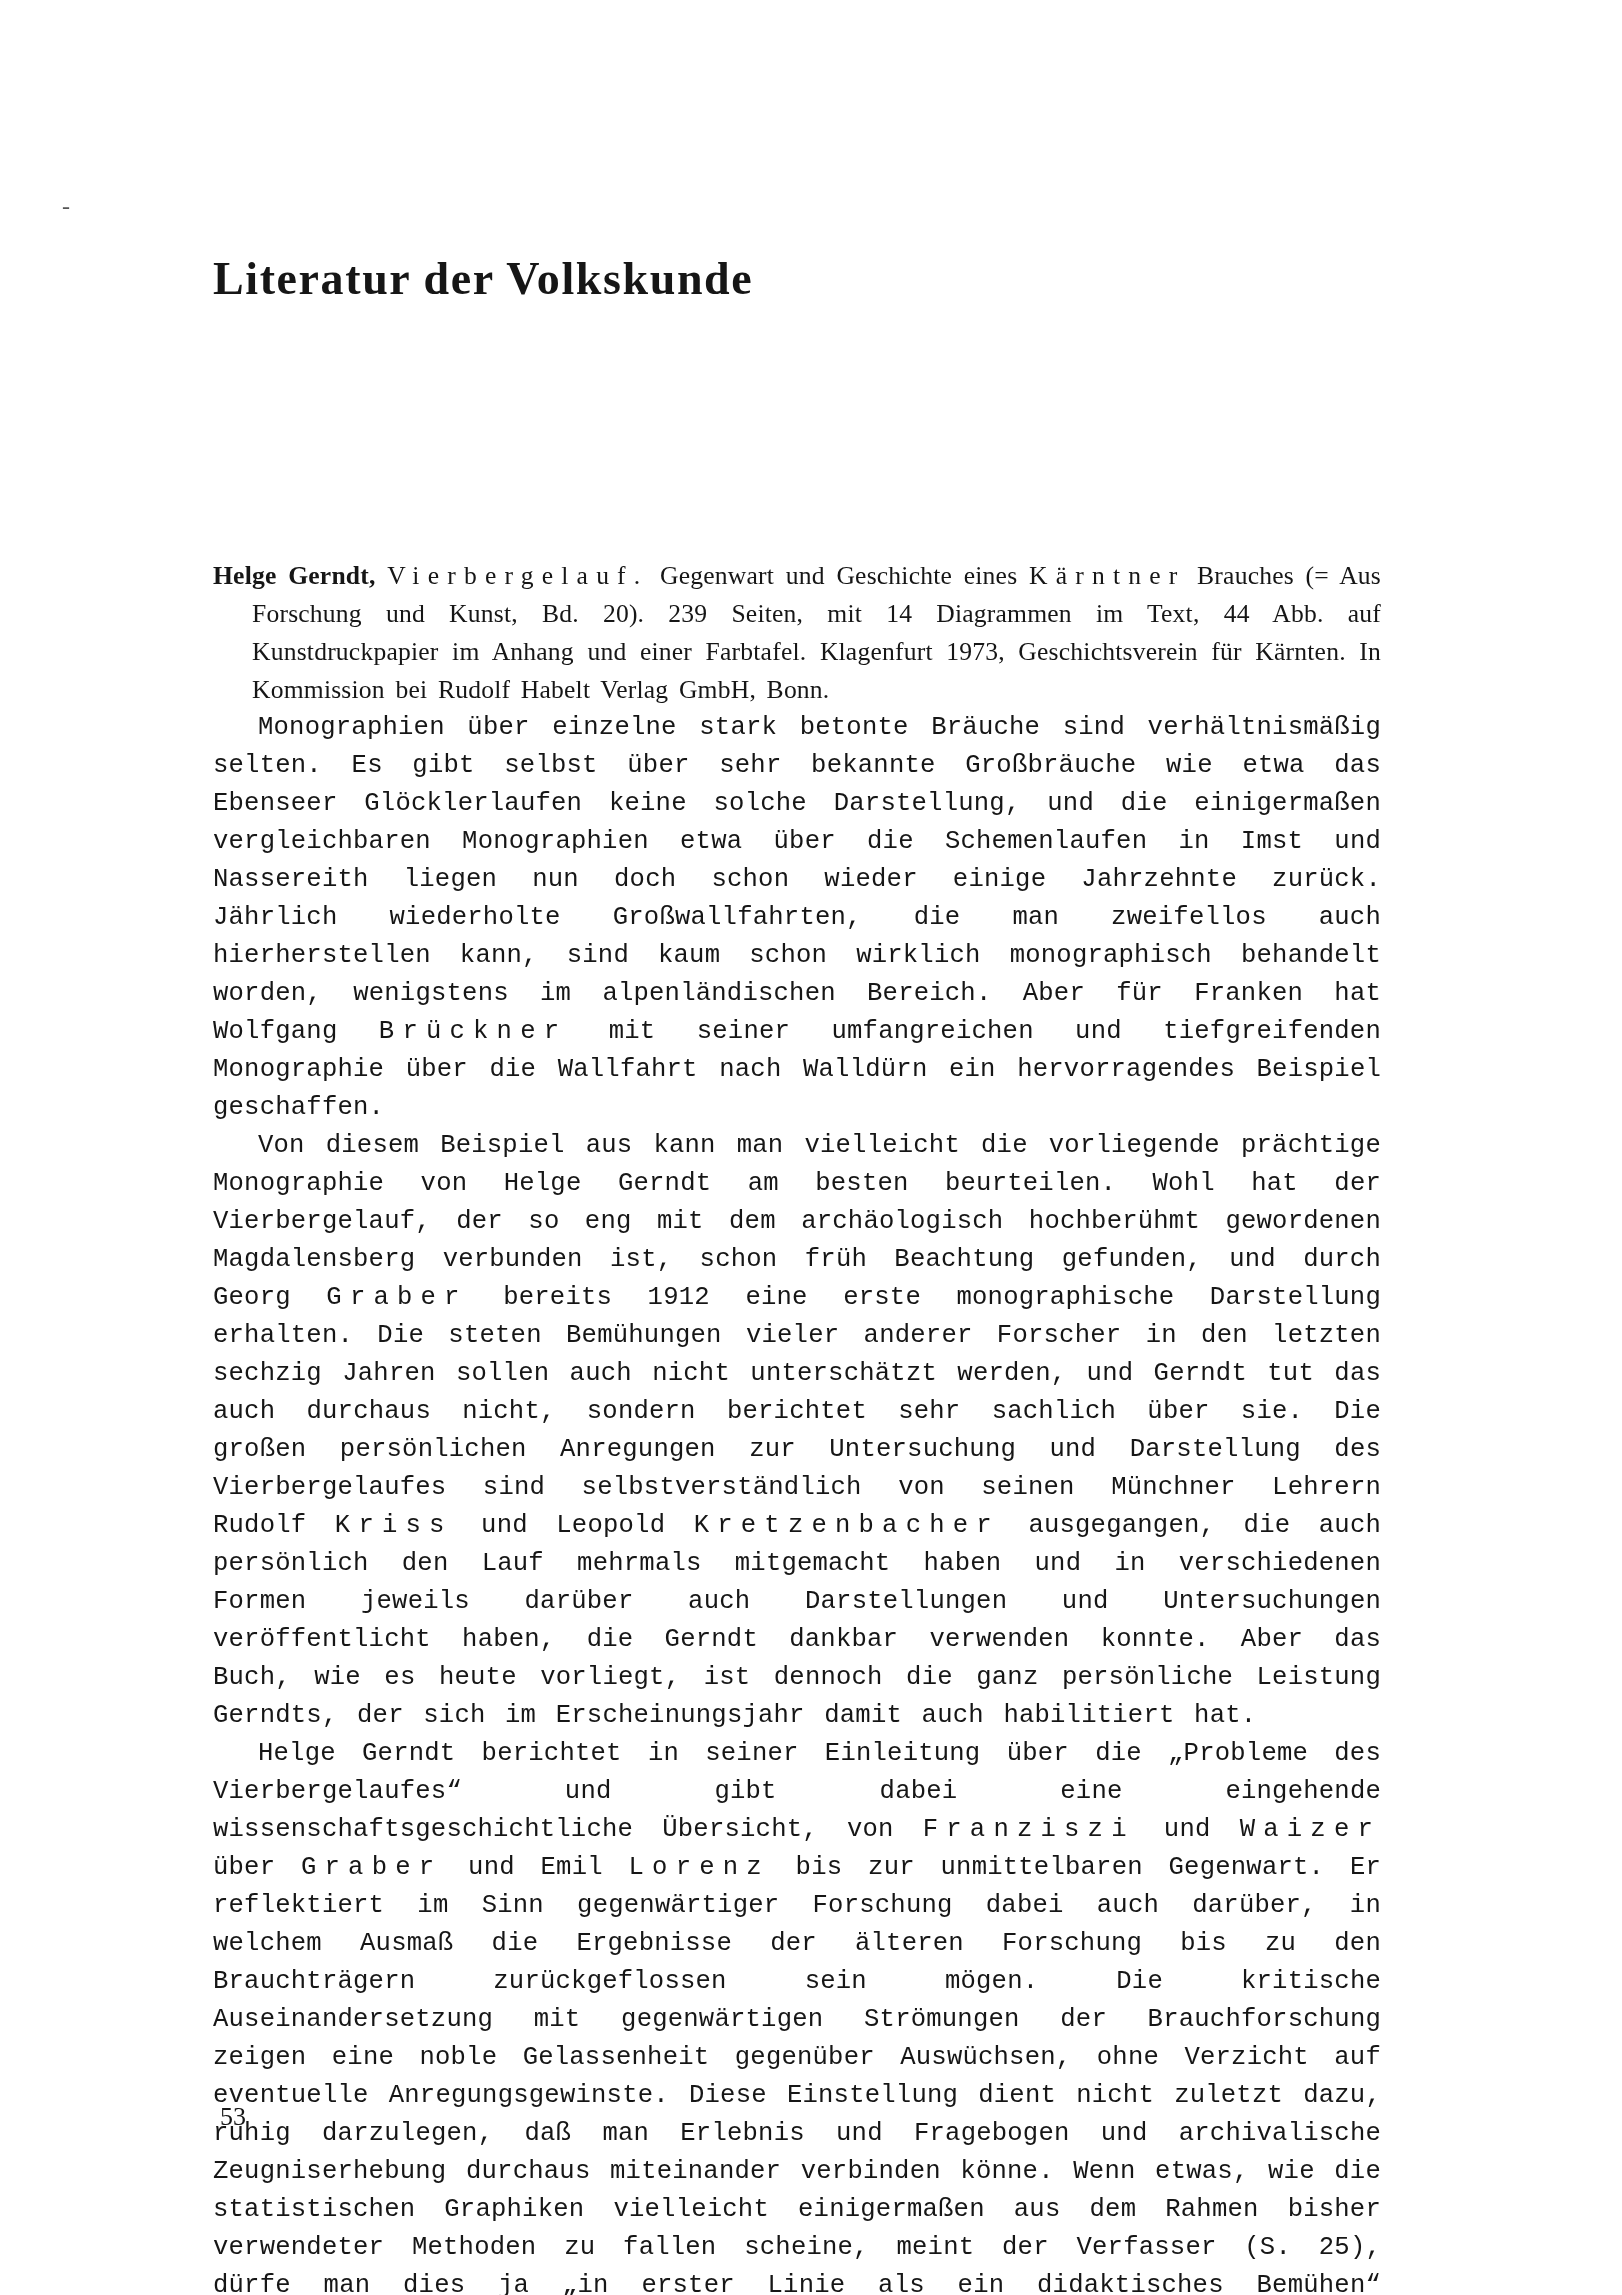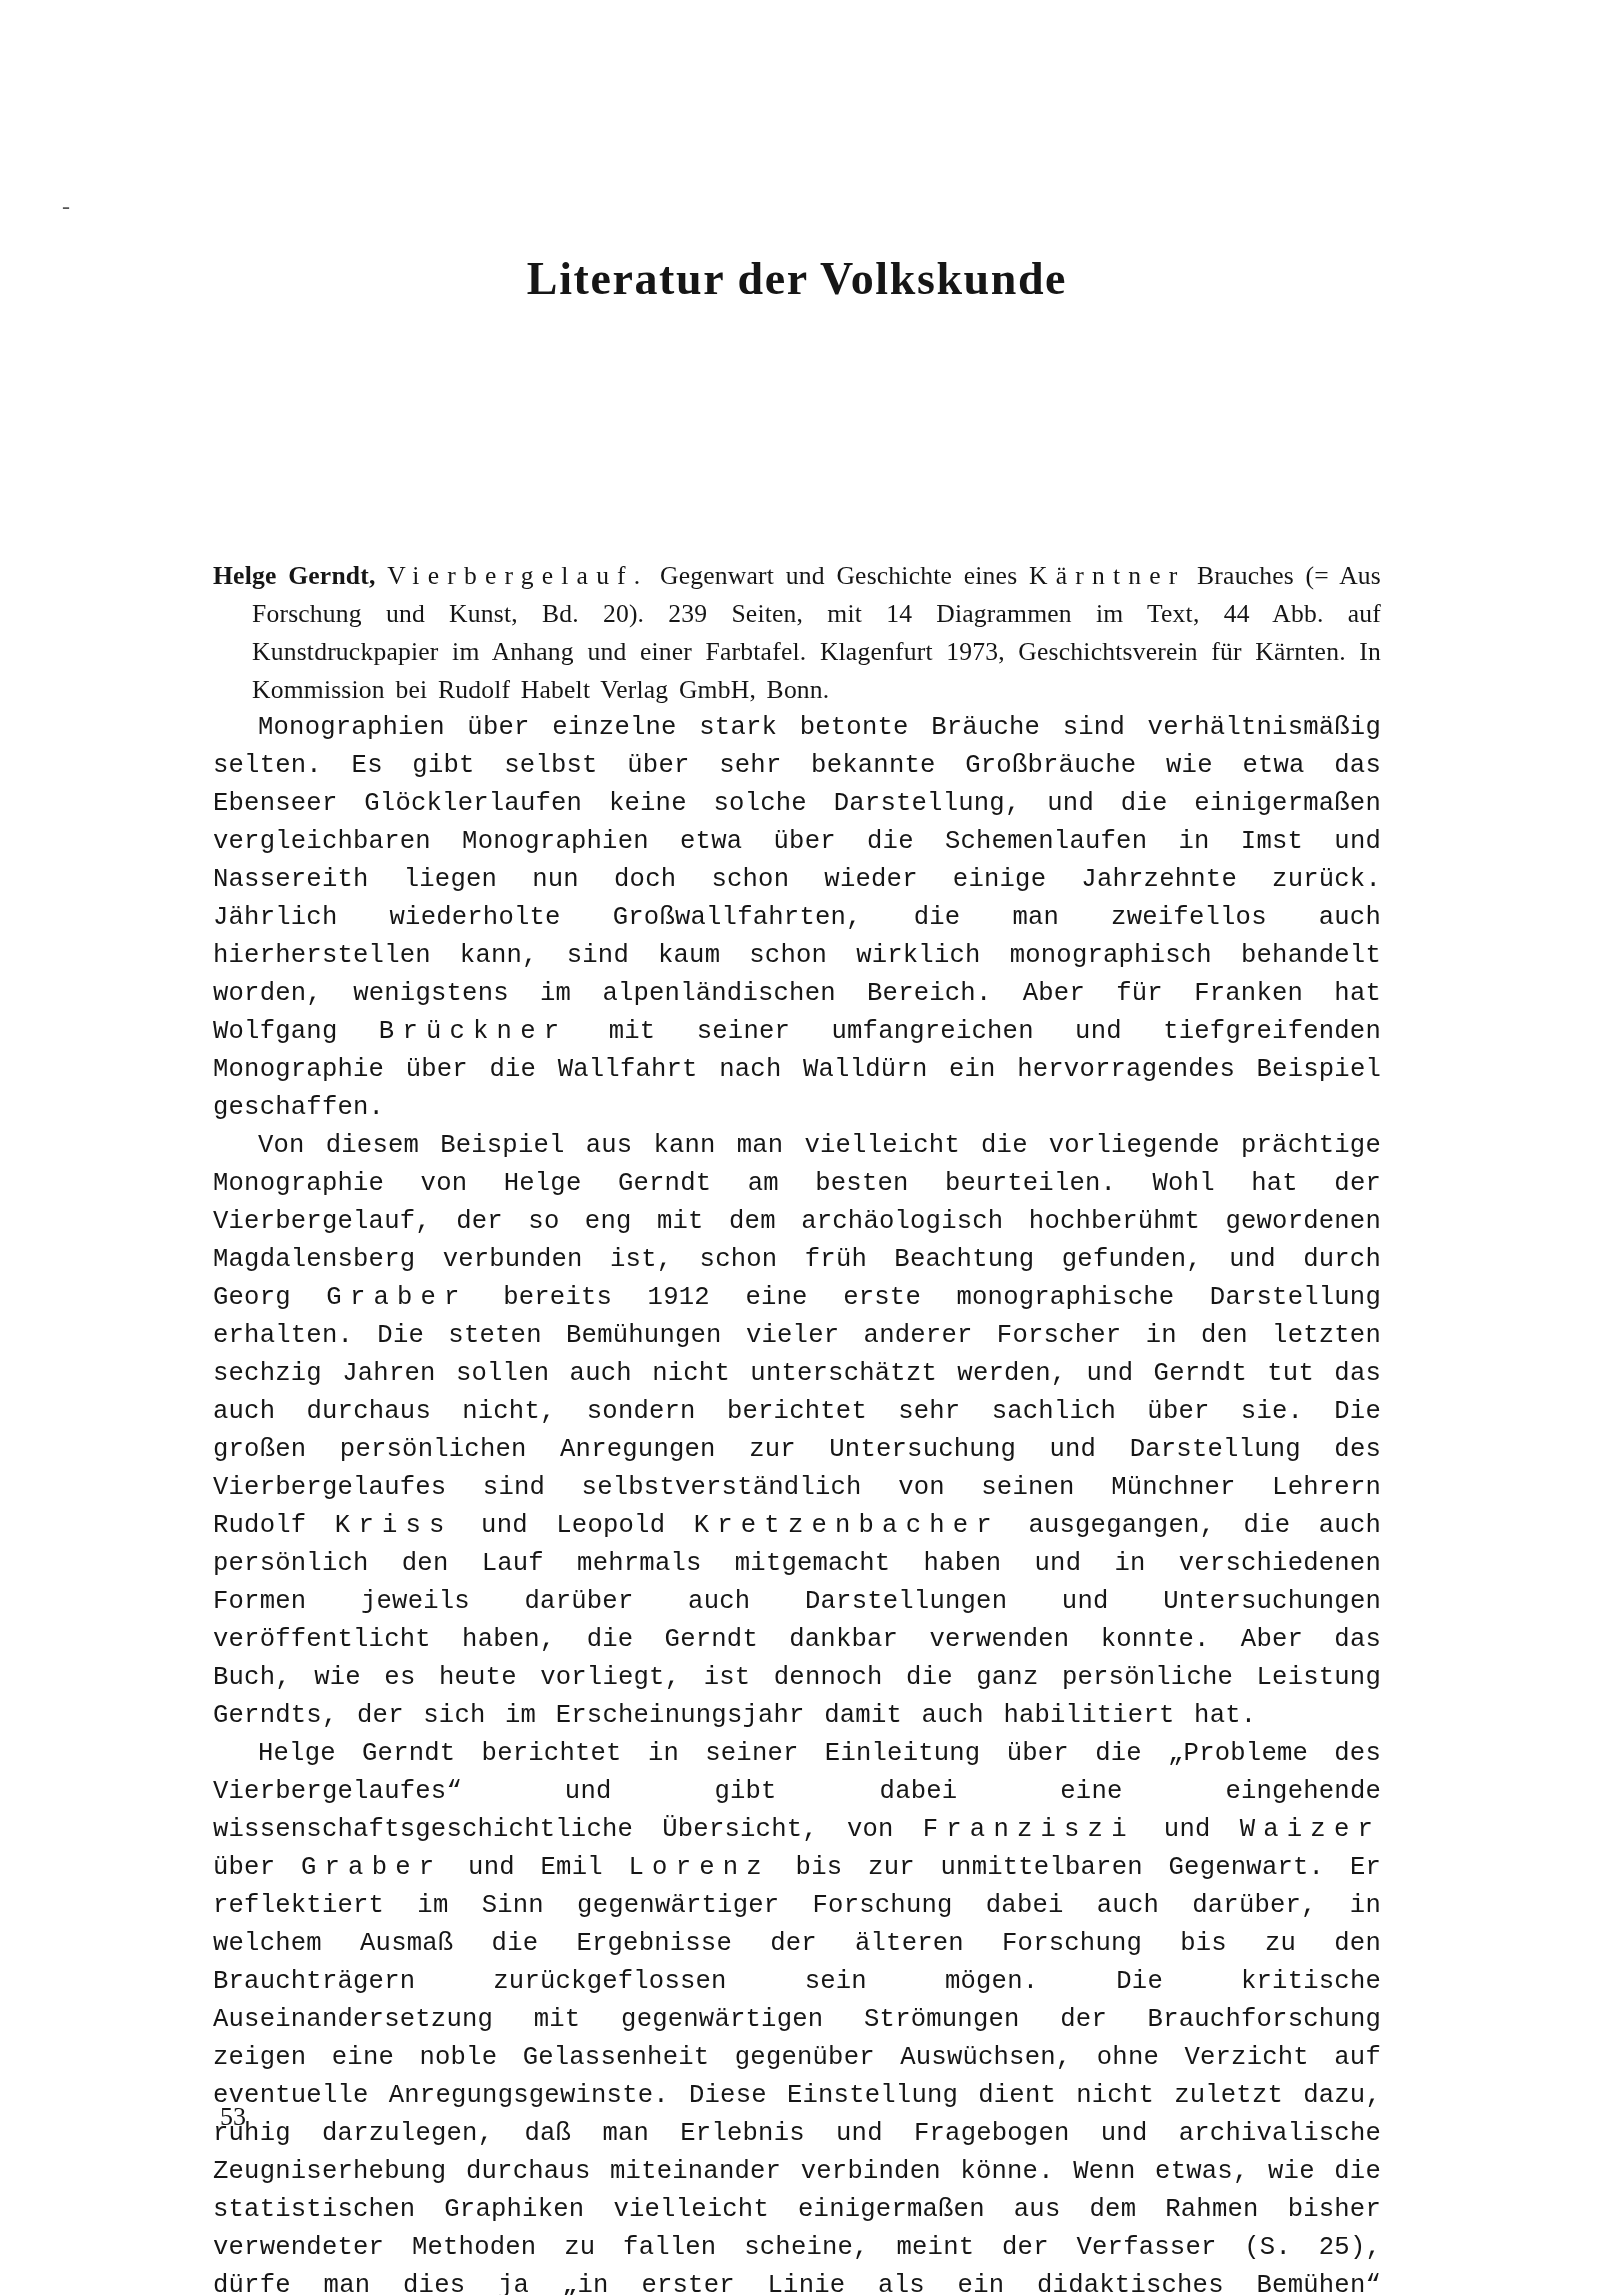--- a/index.html
+++ b/index.html
@@ -23,21 +23,21 @@
     top: 193px;
     font-size: 24px;
     color: #555555;
   }
   .title {
     position: absolute;
     top: 252px;
     left: 213px;
     width: 1168px;
     margin: 0;
-    text-align: center;
+    text-align: left;
     font-size: 46px;
     font-weight: 700;
     letter-spacing: 1.6px;
     font-family: Liberation Serif, serif;
   }
   .text-block {
     position: absolute;
     top: 557px;
     left: 213px;
     width: 1168px;

